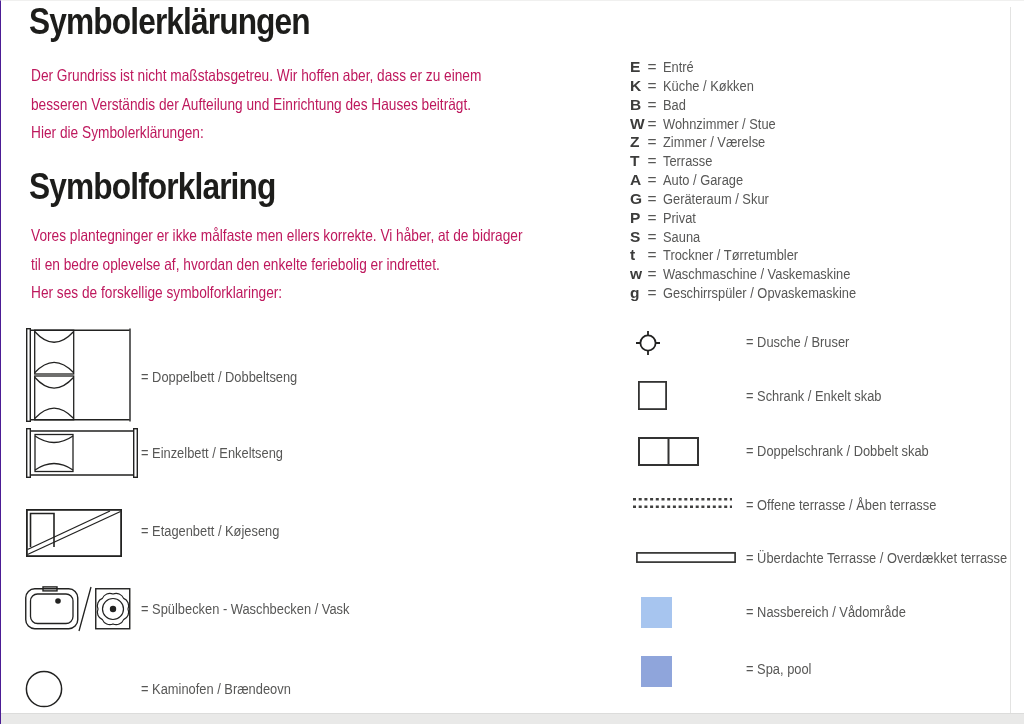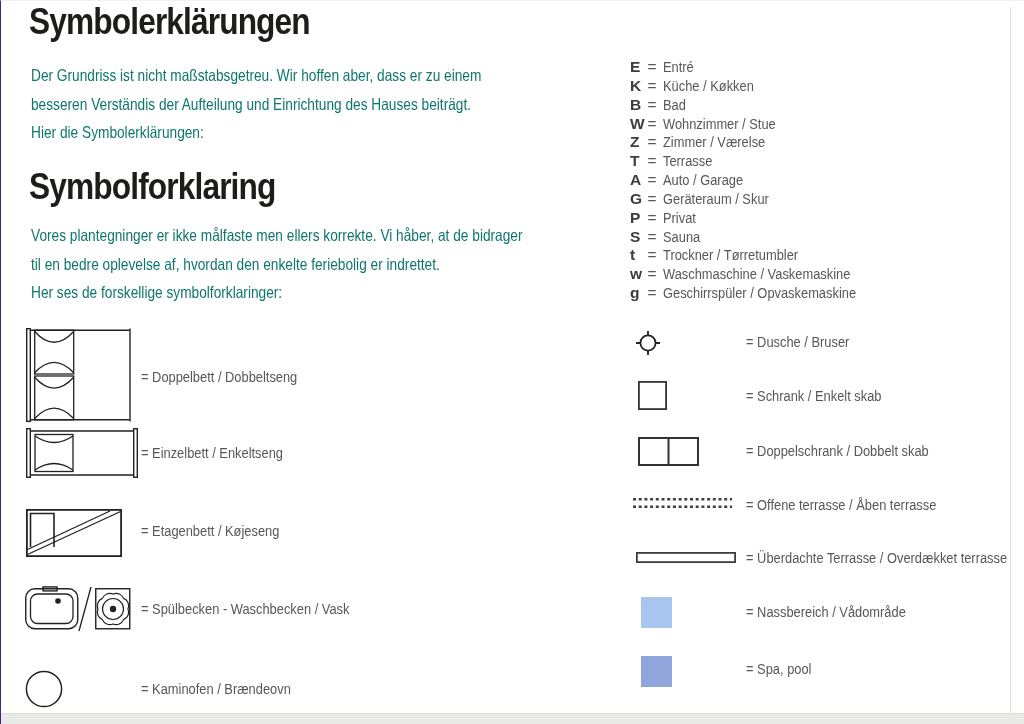--- a/index.html
+++ b/index.html
@@ -5,21 +5,21 @@
   html,body { margin:0; padding:0; background:#ffffff; }
   .page {
     position:relative; width:1024px; height:724px; background:#ffffff;
     font-family:"Liberation Sans", sans-serif; overflow:hidden;
     border-top:1px solid #f0f0ef; border-left:1px solid #4c1d95;
   }
   .heading {
     position:absolute; left:28px; color:#1d1d1b; font-size:36px; font-weight:700;
     letter-spacing:-1px; white-space:nowrap; transform:scaleX(0.88); transform-origin:0 0;
   }
-  .para { position:absolute; left:30px; color:#0f766e; }
+  .para { position:absolute; left:30px; color:#be185d; }
   .para .line {
     font-size:16.5px; line-height:28.6px; white-space:nowrap;
     transform:scaleX(0.83); transform-origin:0 50%;
   }
   .abbrev-list { position:absolute; left:629px; top:57px; }
   .abbrev-row { display:flex; height:18.85px; line-height:18.85px; font-size:15.5px; }
   .abbrev-letter { width:15px; font-weight:700; color:#3c3c3b; }
   .abbrev-eq { width:14px; color:#575756; text-align:center; }
   .abbrev-label {
     color:#575756; white-space:nowrap; margin-left:4px;

